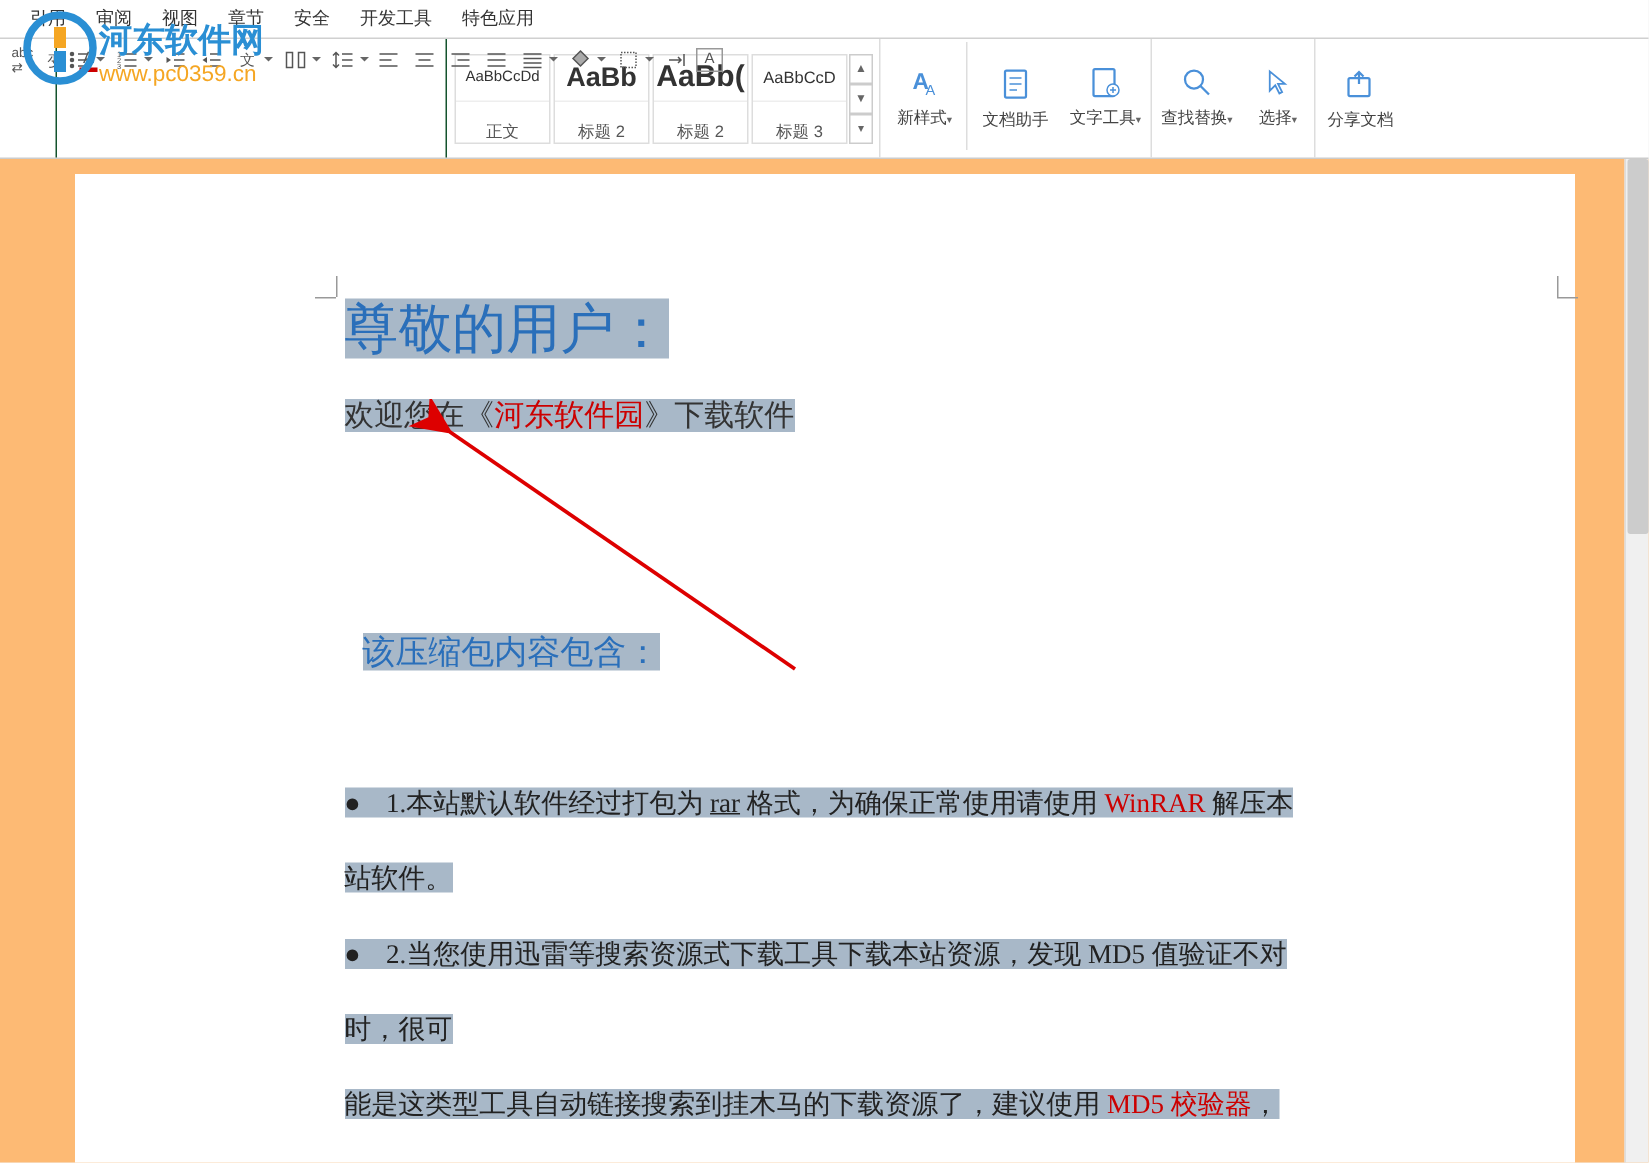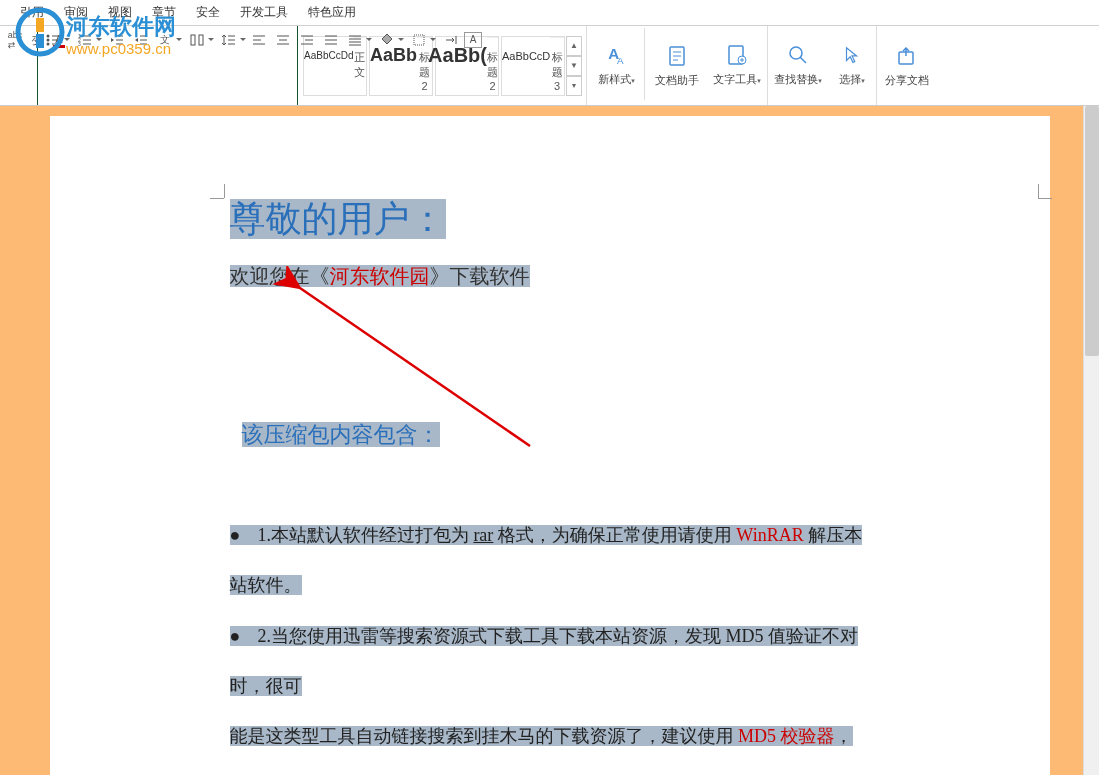--- a/index.html
+++ b/index.html
@@ -14,21 +14,21 @@
 .ribbon-group { border-right: 1px solid #14532d; padding: 2px 4px; display: flex; flex-direction: row; justify-content: space-between; }
 .ribbon-row { display: flex; align-items: center; gap: 2px; height: 24px; }
 .rbtn { width: 22px; height: 22px; display: flex; align-items: center; justify-content: center; cursor: pointer; color: #555; font-size: 11px; position: relative; }
 .rbtn.dd::after { content: ""; position: absolute; right: -6px; top: 9px; border: 3px solid transparent; border-top-color: #666; }
 .rbtn.dd { margin-right: 8px; }
 .rbtn svg { width: 16px; height: 16px; }
 .A-box { border: 1px solid #999; font-size: 10px; width: 18px; height: 16px; text-align: center; line-height: 14px; }
 
 
 .styles-gallery { display: flex; align-items: center; border-right: 1px solid #ddd; padding: 0 4px; }
-.style-item { width: 64px; height: 60px; border: 1px solid #ddd; margin: 0 1px; text-align: center; cursor: pointer; display: flex; justify-content: flex-end; }
+.style-item { width: 64px; height: 60px; border: 1px solid #ddd; margin: 0 1px; text-align: center; cursor: pointer; display: flex; flex-direction: column; justify-content: space-between; }
 .style-preview { font-size: 14px; height: 38px; display: flex; align-items: center; justify-content: center; color: #333; }
 .style-preview.bold { font-weight: bold; font-size: 18px; }
 .style-label { font-size: 11px; color: #555; border-top: 1px solid #eee; padding-top: 12px; }
 .style-nav { width: 16px; display: flex; flex-direction: column; }
 .style-nav div { height: 20px; border: 1px solid #ccc; font-size: 8px; text-align: center; line-height: 18px; cursor: pointer; color: #666; }
 
 
 .big-btn { width: 56px; height: 72px; display: flex; flex-direction: column; align-items: center; justify-content: center; cursor: pointer; margin: 2px; font-size: 11px; color: #444; }
 .big-btn .icon { width: 28px; height: 28px; margin-bottom: 4px; display: flex; align-items: center; justify-content: center; }
 .big-btn .lbl { text-align: center; line-height: 13px; }

